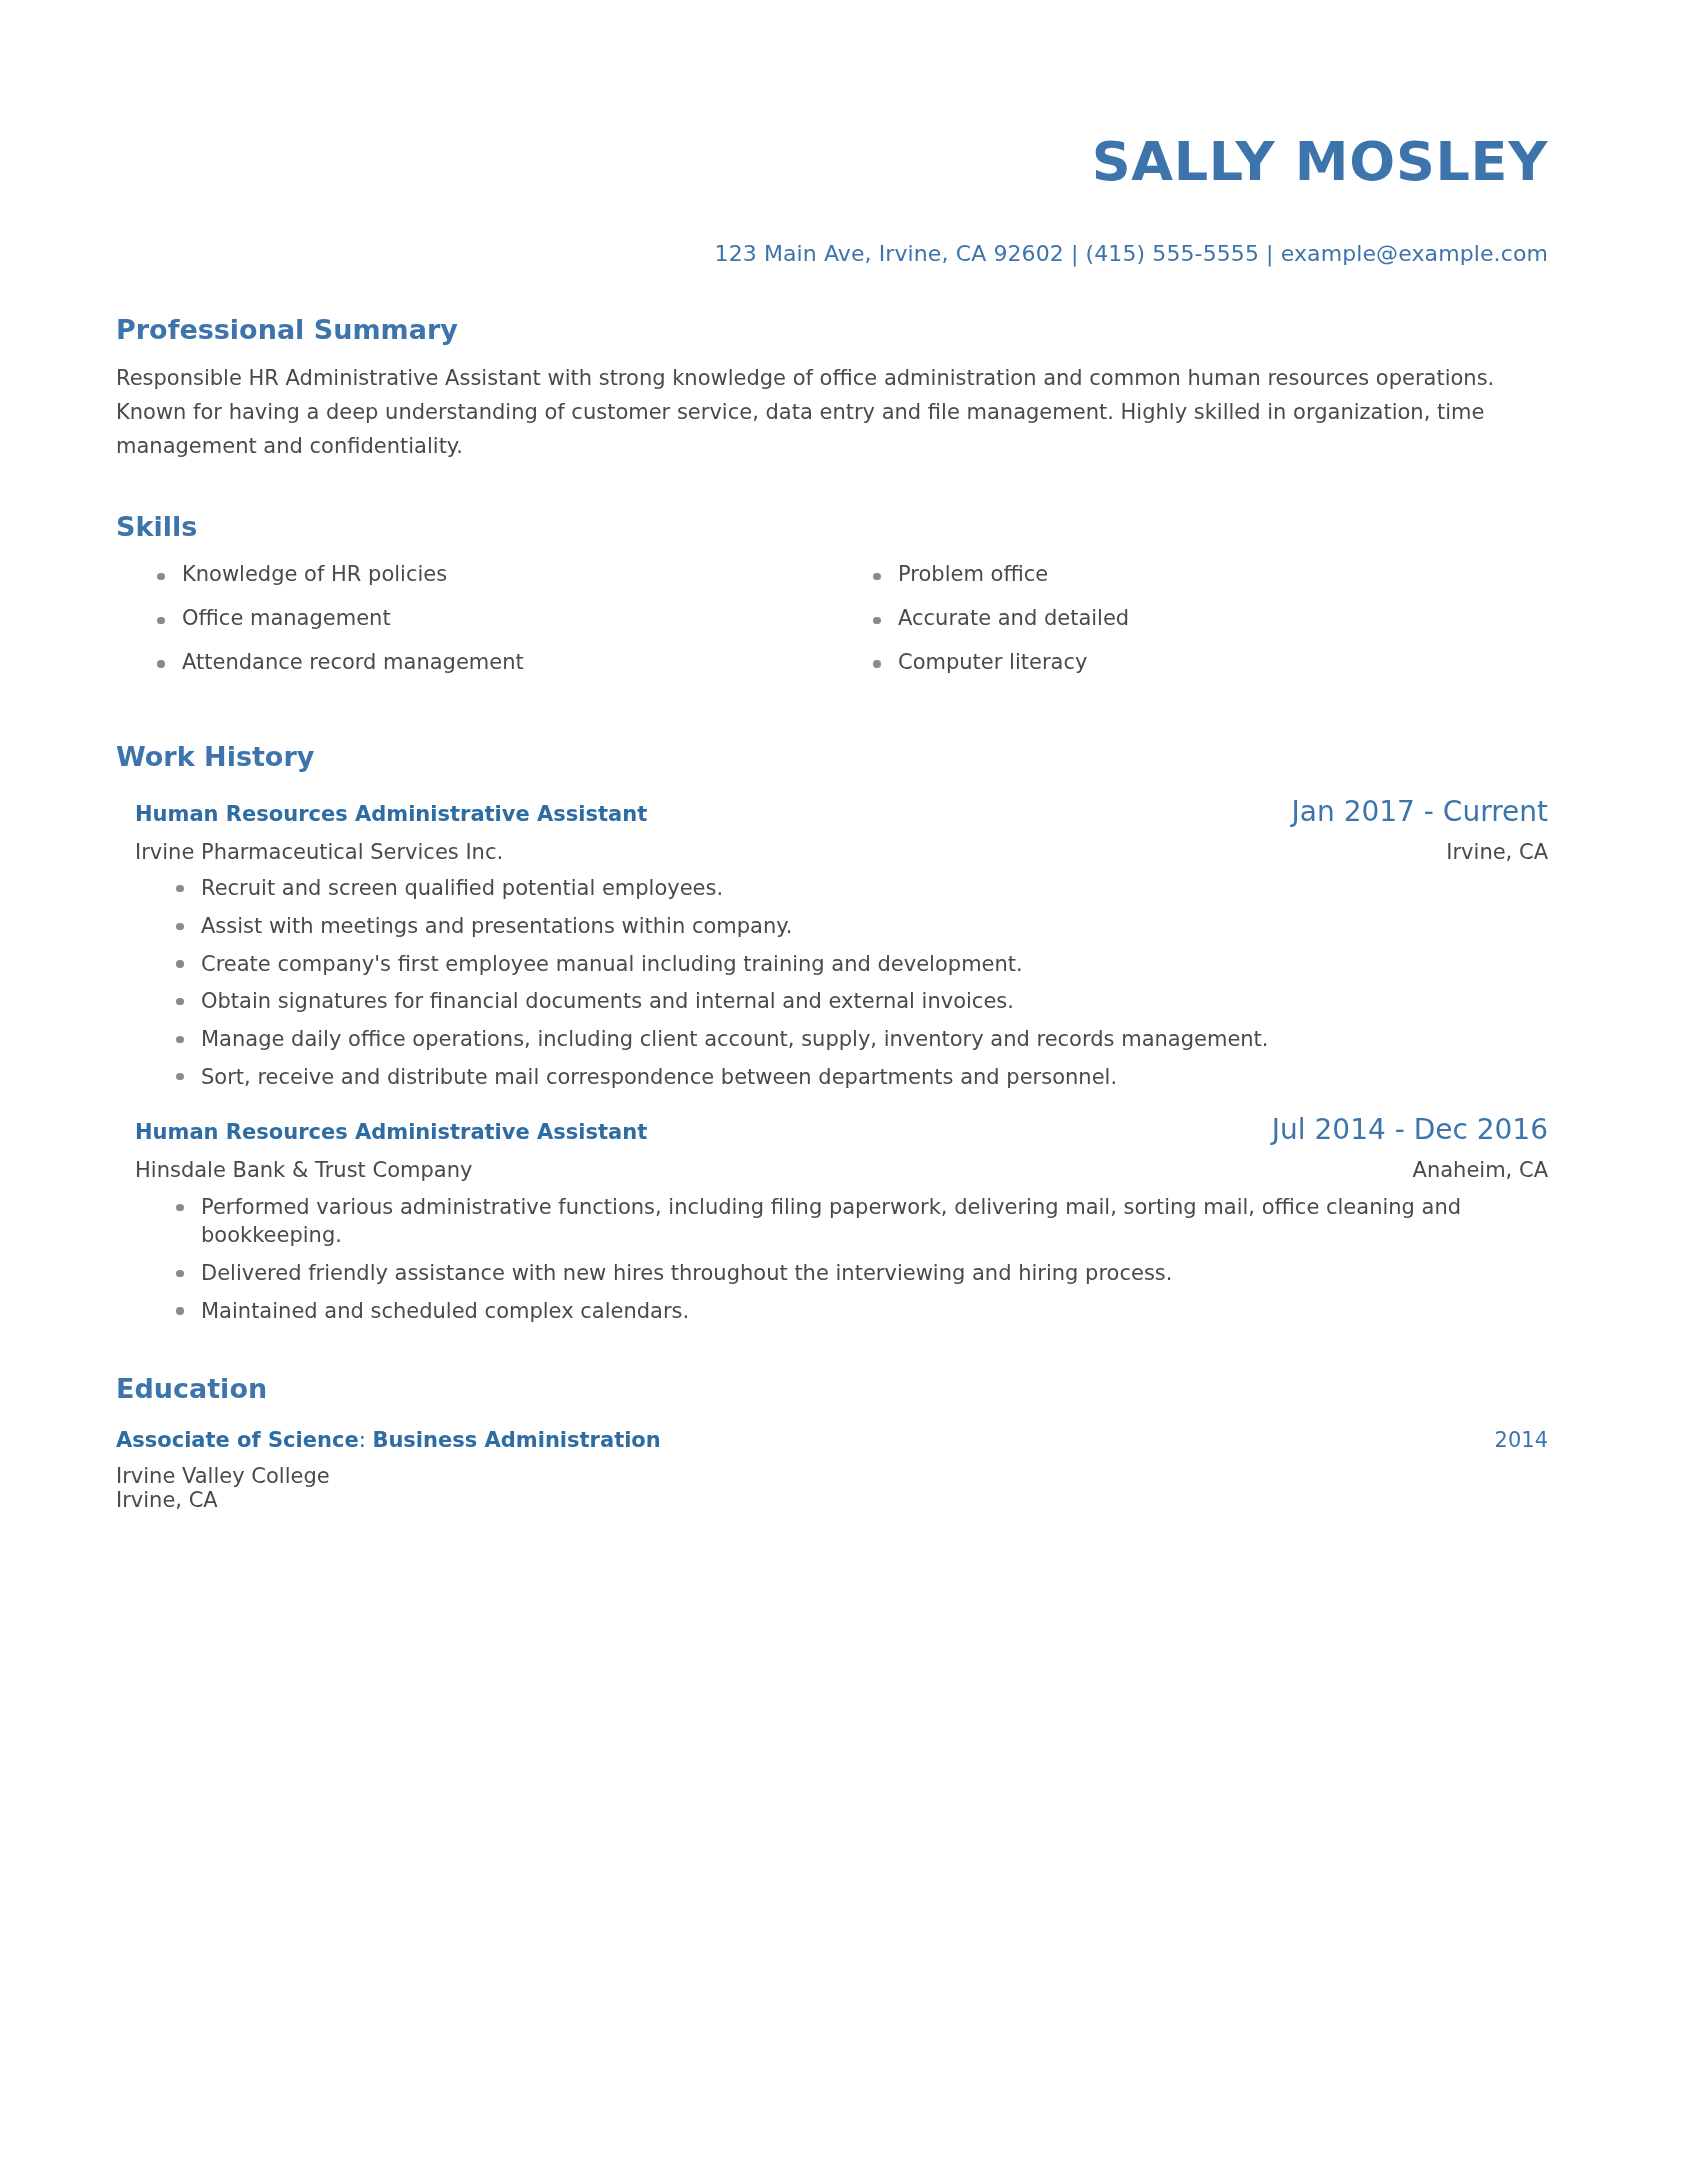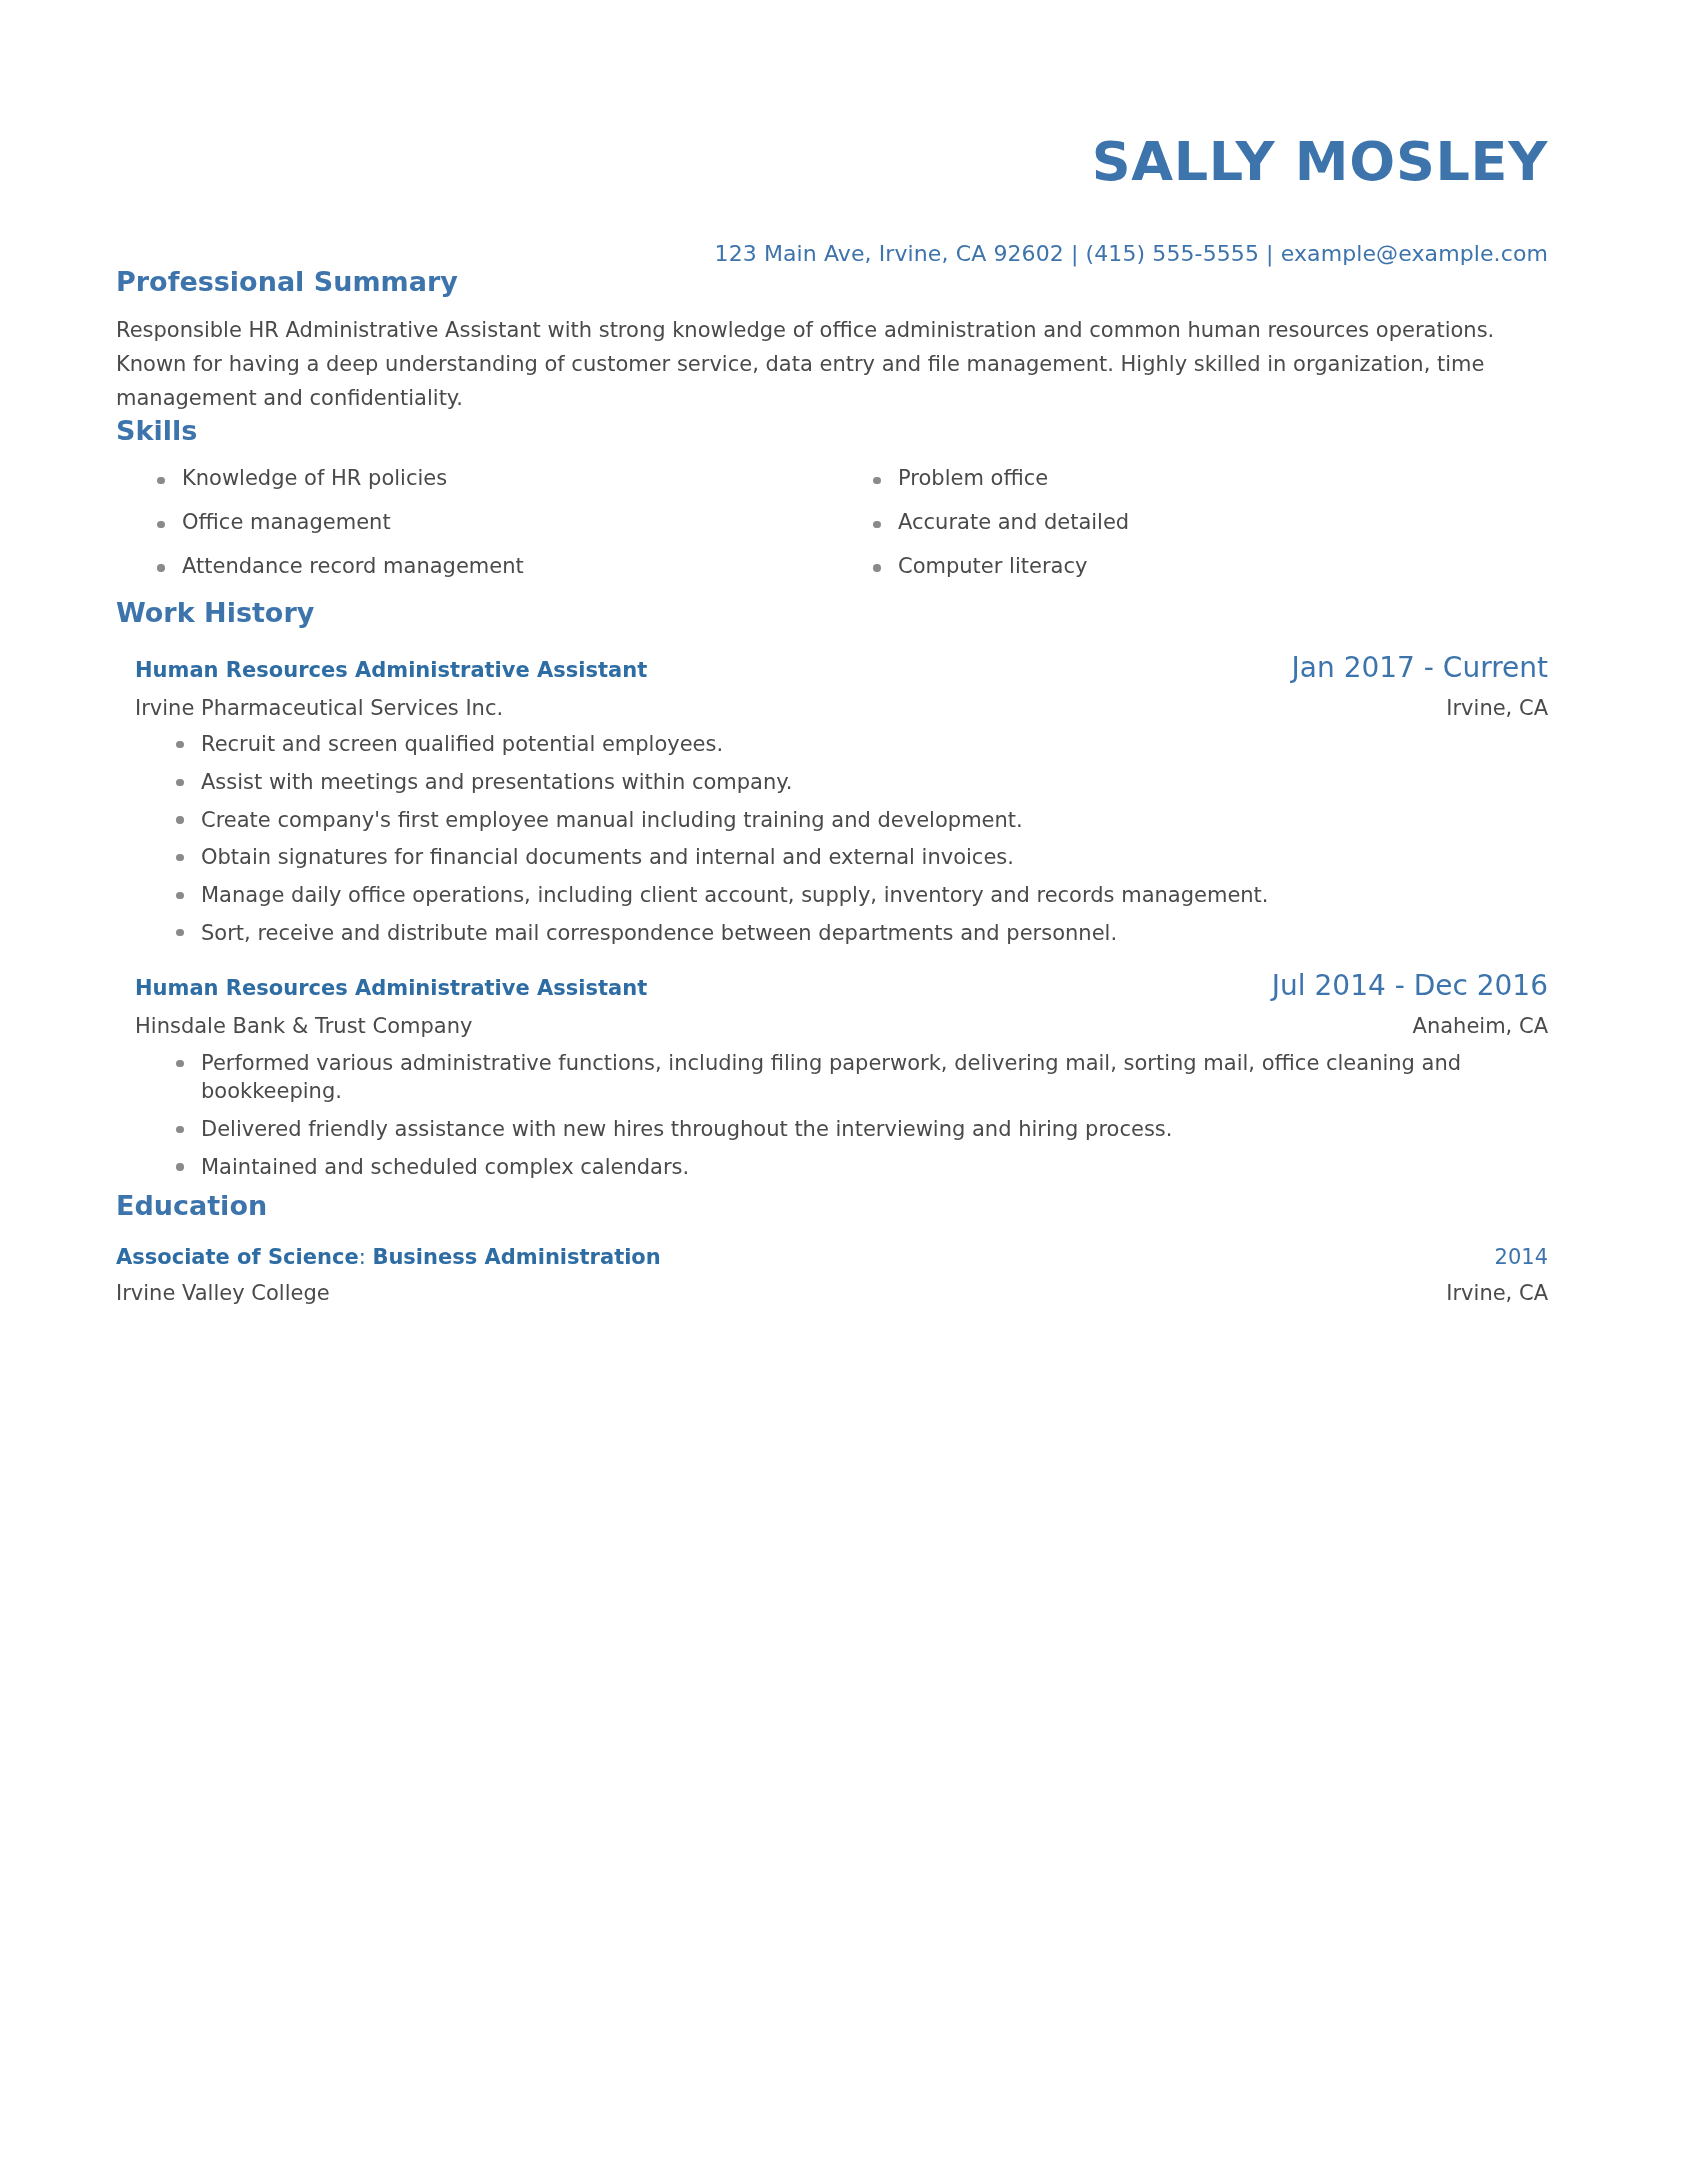--- a/index.html
+++ b/index.html
@@ -32,20 +32,21 @@
     text-align: right;
     color: #3d74ac;
     font-size: 22px;
     margin-top: 50px;
     letter-spacing: 0.1px;
   }
   .section-title {
     color: #3d74ac;
     font-size: 27px;
     font-weight: bold;
+    margin-top: 48px;
     margin-bottom: 5.3px;
   }
   .summary-text {
     font-size: 21px;
     line-height: 1.62;
     color: #4a4a4a;
     margin-top: 16px;
     max-width: 1422px;
   }
   .skills-grid {
@@ -135,20 +136,21 @@
   }
   .edu-year {
     font-size: 21px;
     color: #3d74ac;
   }
   .edu-sub {
     display: flex;
     justify-content: space-between;
     align-items: baseline;
     margin-top: 12px;
+    flex-direction: column;
   }
   .edu-school, .edu-location {
     font-size: 21px;
     color: #4a4a4a;
   }
   .work-section { margin-top: 6.6px; }
 </style>
 </head>
 <body>
 

